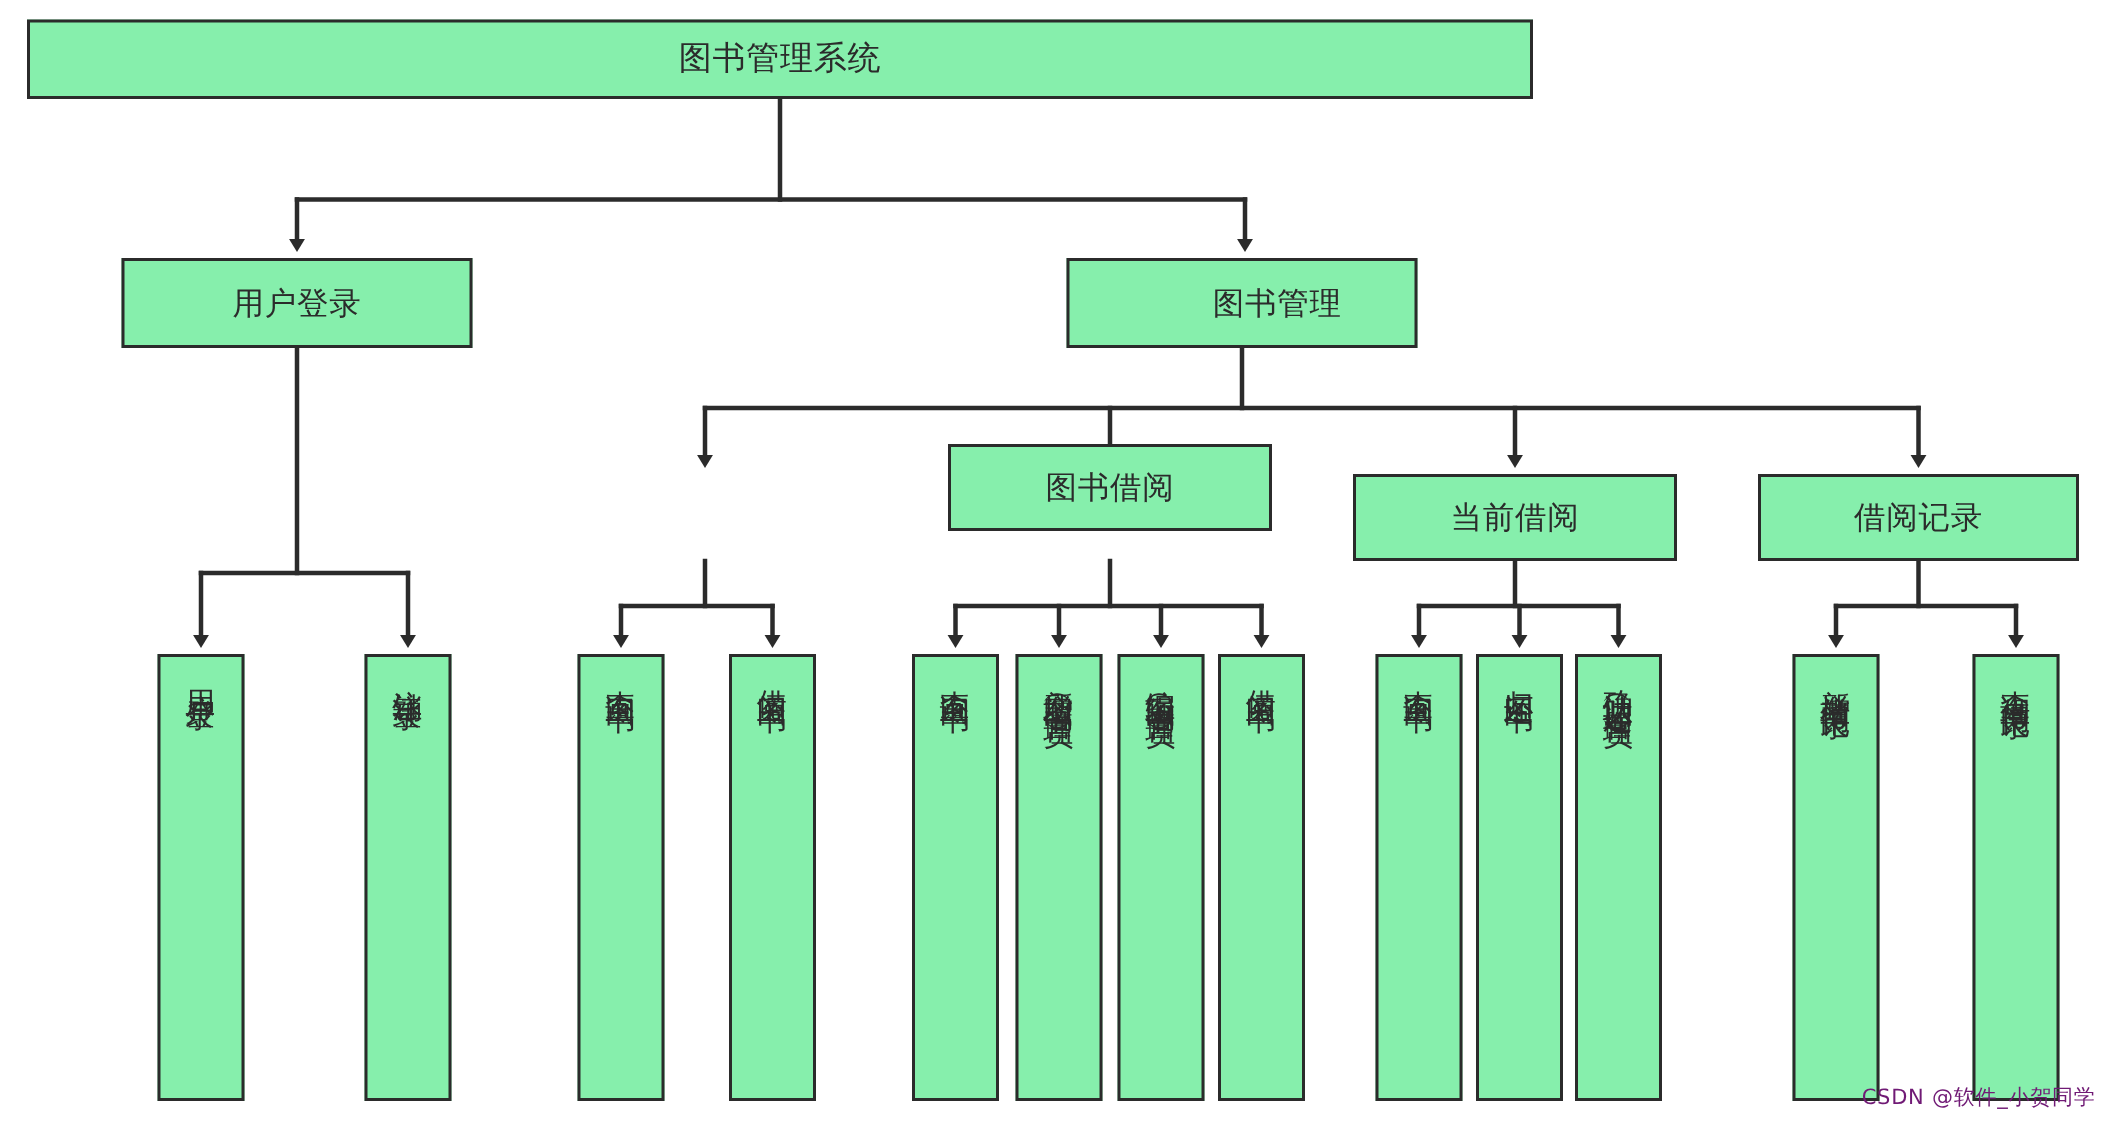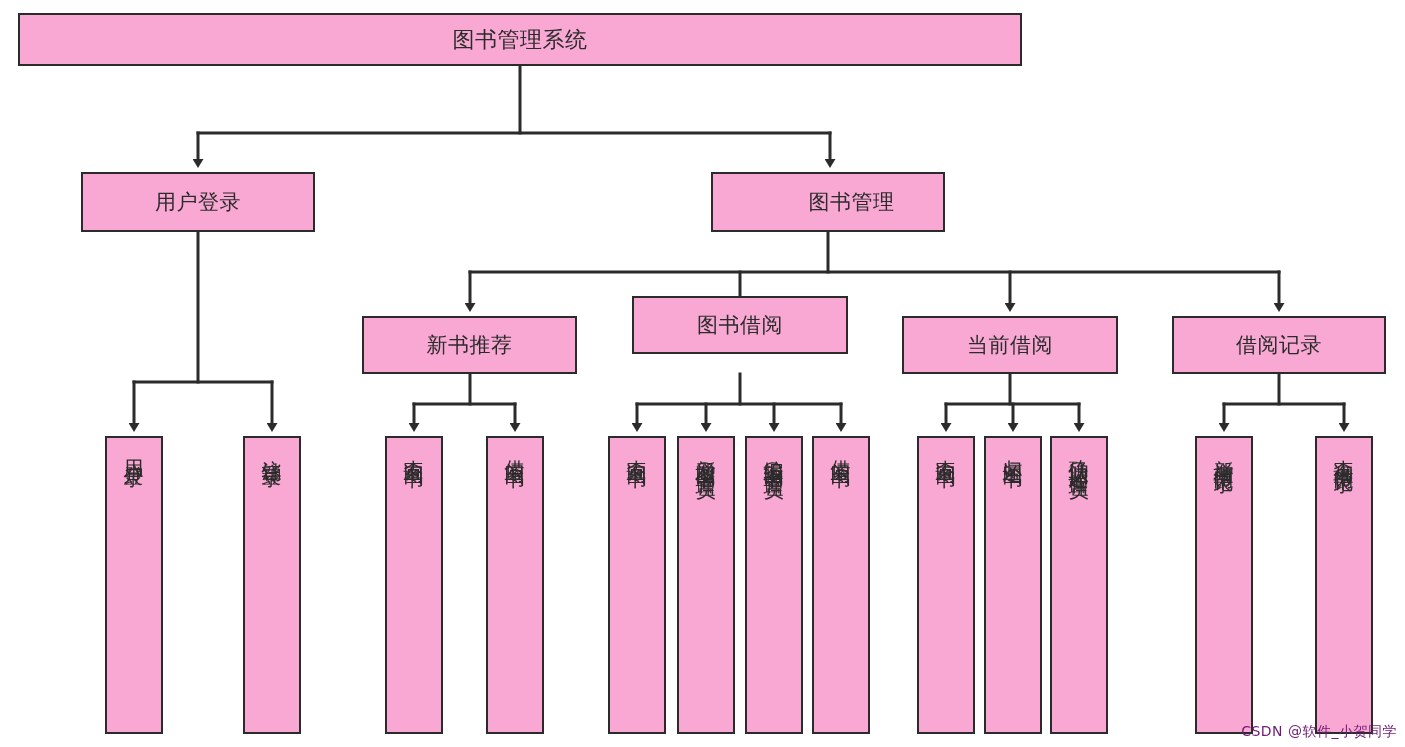--- a/index.html
+++ b/index.html
@@ -23,21 +23,21 @@
     position: absolute;
     left: 0;
     top: 0;
     width: 1405px;
     height: 747px;
     pointer-events: none;
   }
   .node {
     position: absolute;
     box-sizing: border-box;
-    background: #f9a8d4;
+    background: #86efac;
     border: 2px solid #2b2b2b;
     display: flex;
     align-items: center;
     justify-content: center;
     color: #2b2b2b;
   }
   .node-label {
     text-align: center;
     line-height: 1.18;
     letter-spacing: 0.5px;
@@ -131,23 +131,20 @@
     <span class="node-label">图书管理系统</span>
   </div>
 
   <div class="node horiz" style="left: 81px; top: 172px; width: 234px; height: 60px;">
     <span class="node-label">用户登录</span>
   </div>
   <div class="node horiz" style="left: 711px; top: 172px; width: 234px; height: 60px; padding-left: 47px;">
     <span class="node-label">图书管理</span>
   </div>
 
-  <div class="node horiz" style="left: 362px; top: 316px; width: 215px; height: 58px;">
-    <span class="node-label">新书推荐</span>
-  </div>
   <div class="node horiz" style="left: 632px; top: 296px; width: 216px; height: 58px;">
     <span class="node-label">图书借阅</span>
   </div>
   <div class="node horiz" style="left: 902px; top: 316px; width: 216px; height: 58px;">
     <span class="node-label">当前借阅</span>
   </div>
   <div class="node horiz" style="left: 1172px; top: 316px; width: 214px; height: 58px;">
     <span class="node-label">借阅记录</span>
   </div>
 

